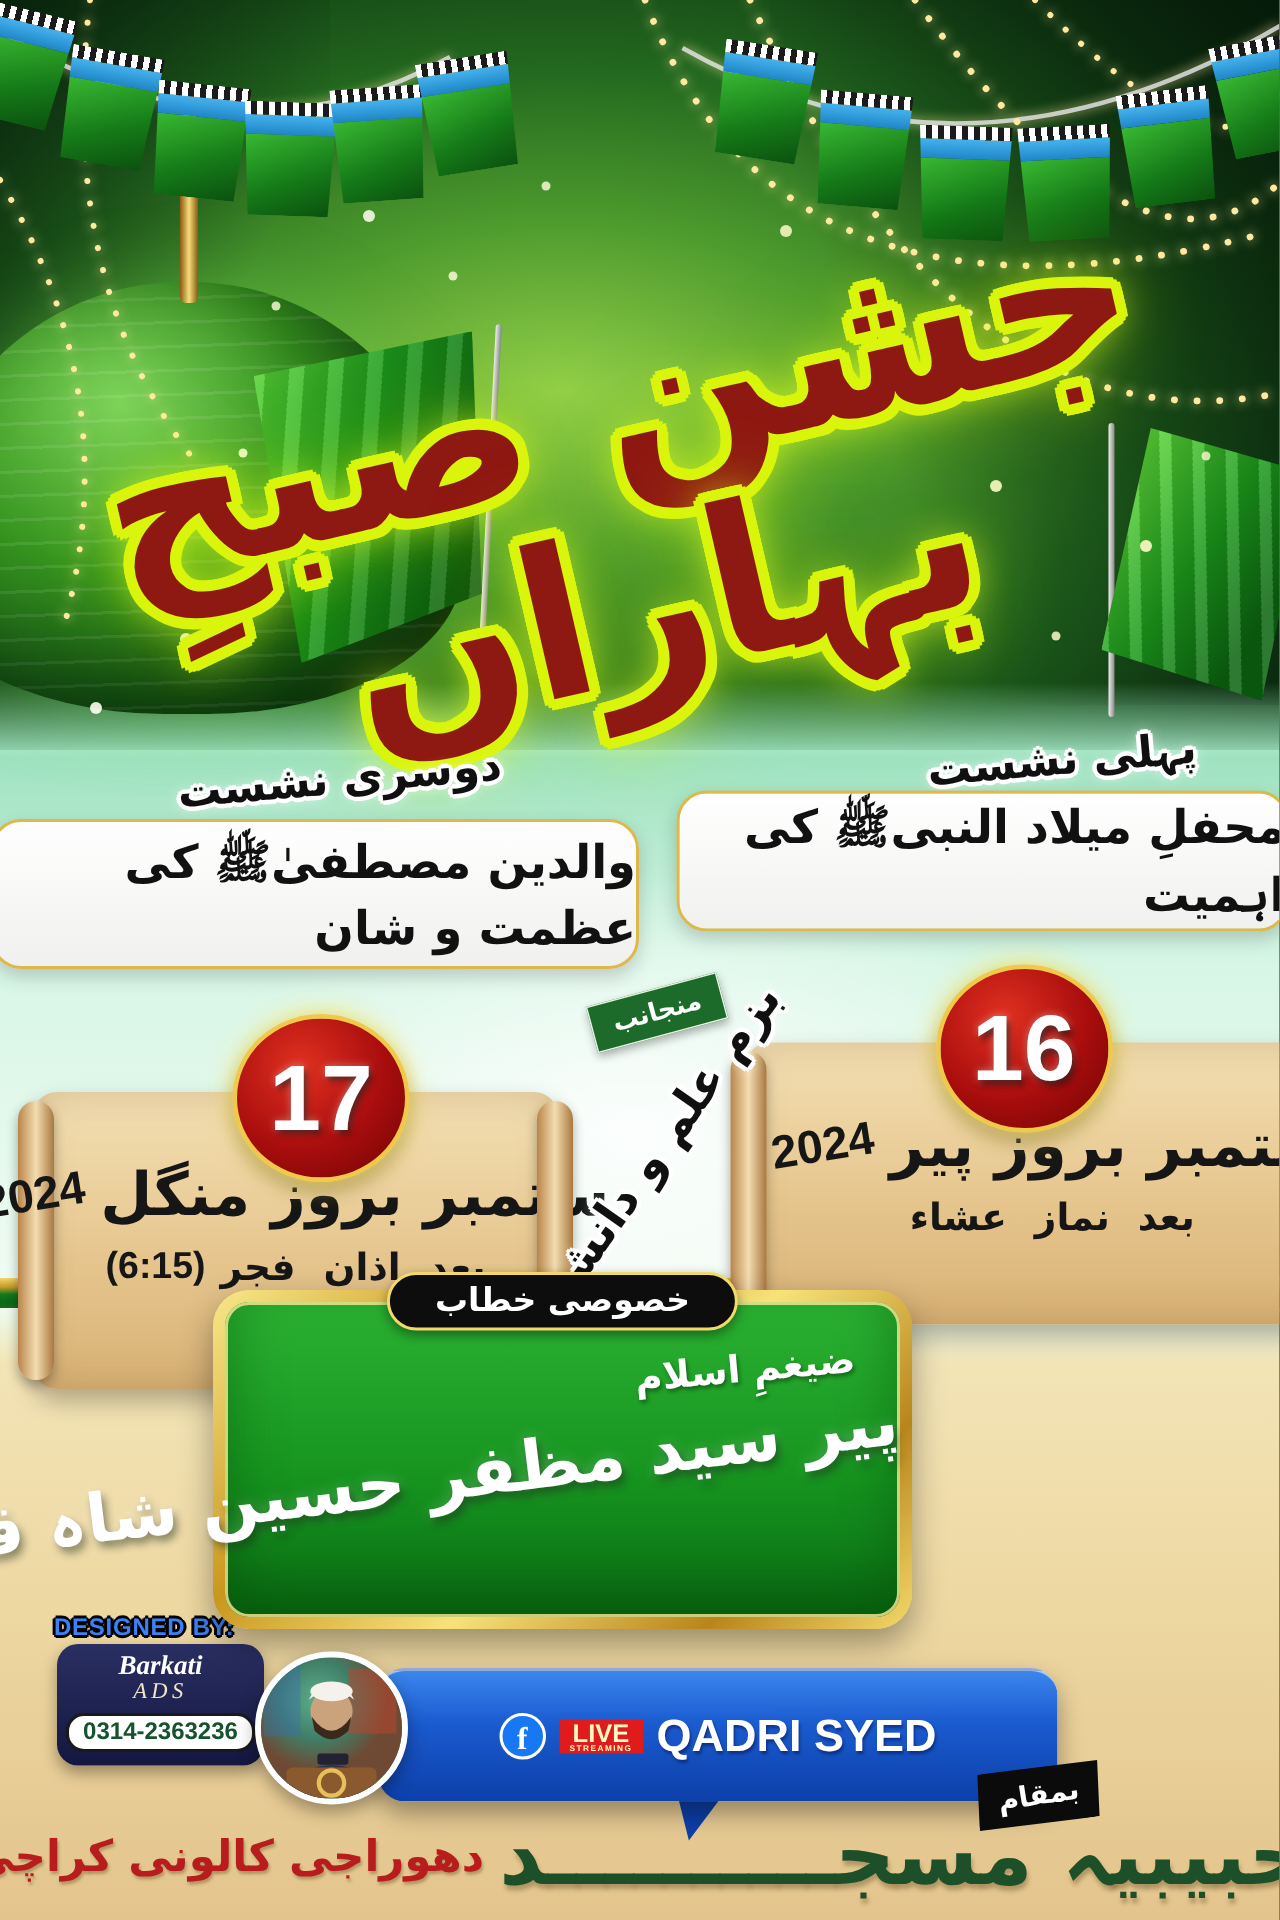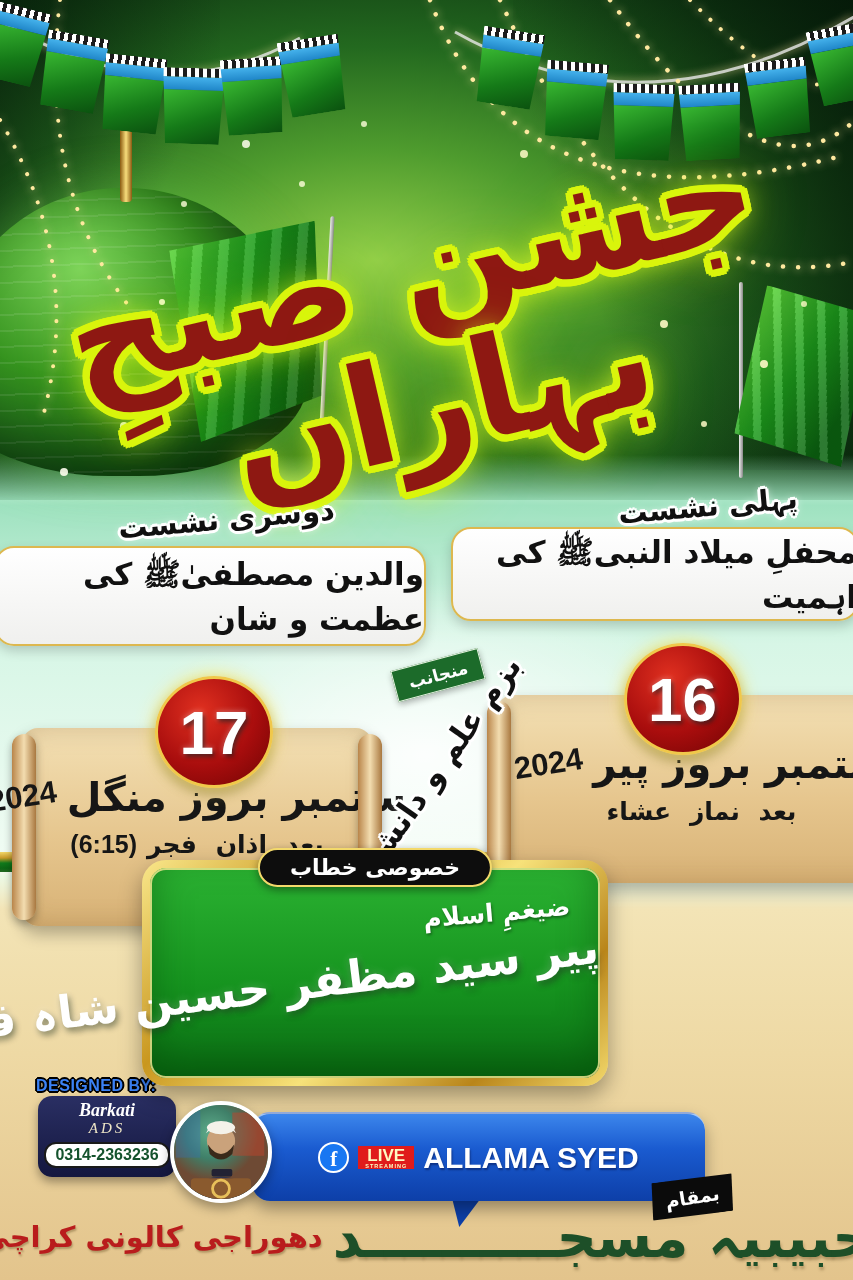--- a/index.html
+++ b/index.html
@@ -333,21 +333,21 @@
 
   <div class="livebar">
     <div class="lb-row1">
       <div class="fb-circ">
         <span class="fb-f">f</span>
       </div>
       <div class="live-badge">
         <div class="live-word">LIVE</div>
         <div class="stream-word">STREAMING</div>
       </div>
-      <div class="lb-t1">ALLAMA SYED</div>
+      <div class="lb-t1">QADRI SYED</div>
     </div>
   </div>
   <div class="bar-tail"></div>
 
   <div class="maqam">بمقام</div>
   <div class="venue-line">
     <span class="venue-masjid">حبیبیہ مسجــــــــــد</span>
     <span class="venue-addr">دھوراجی کالونی کراچی</span>
   </div>
 

